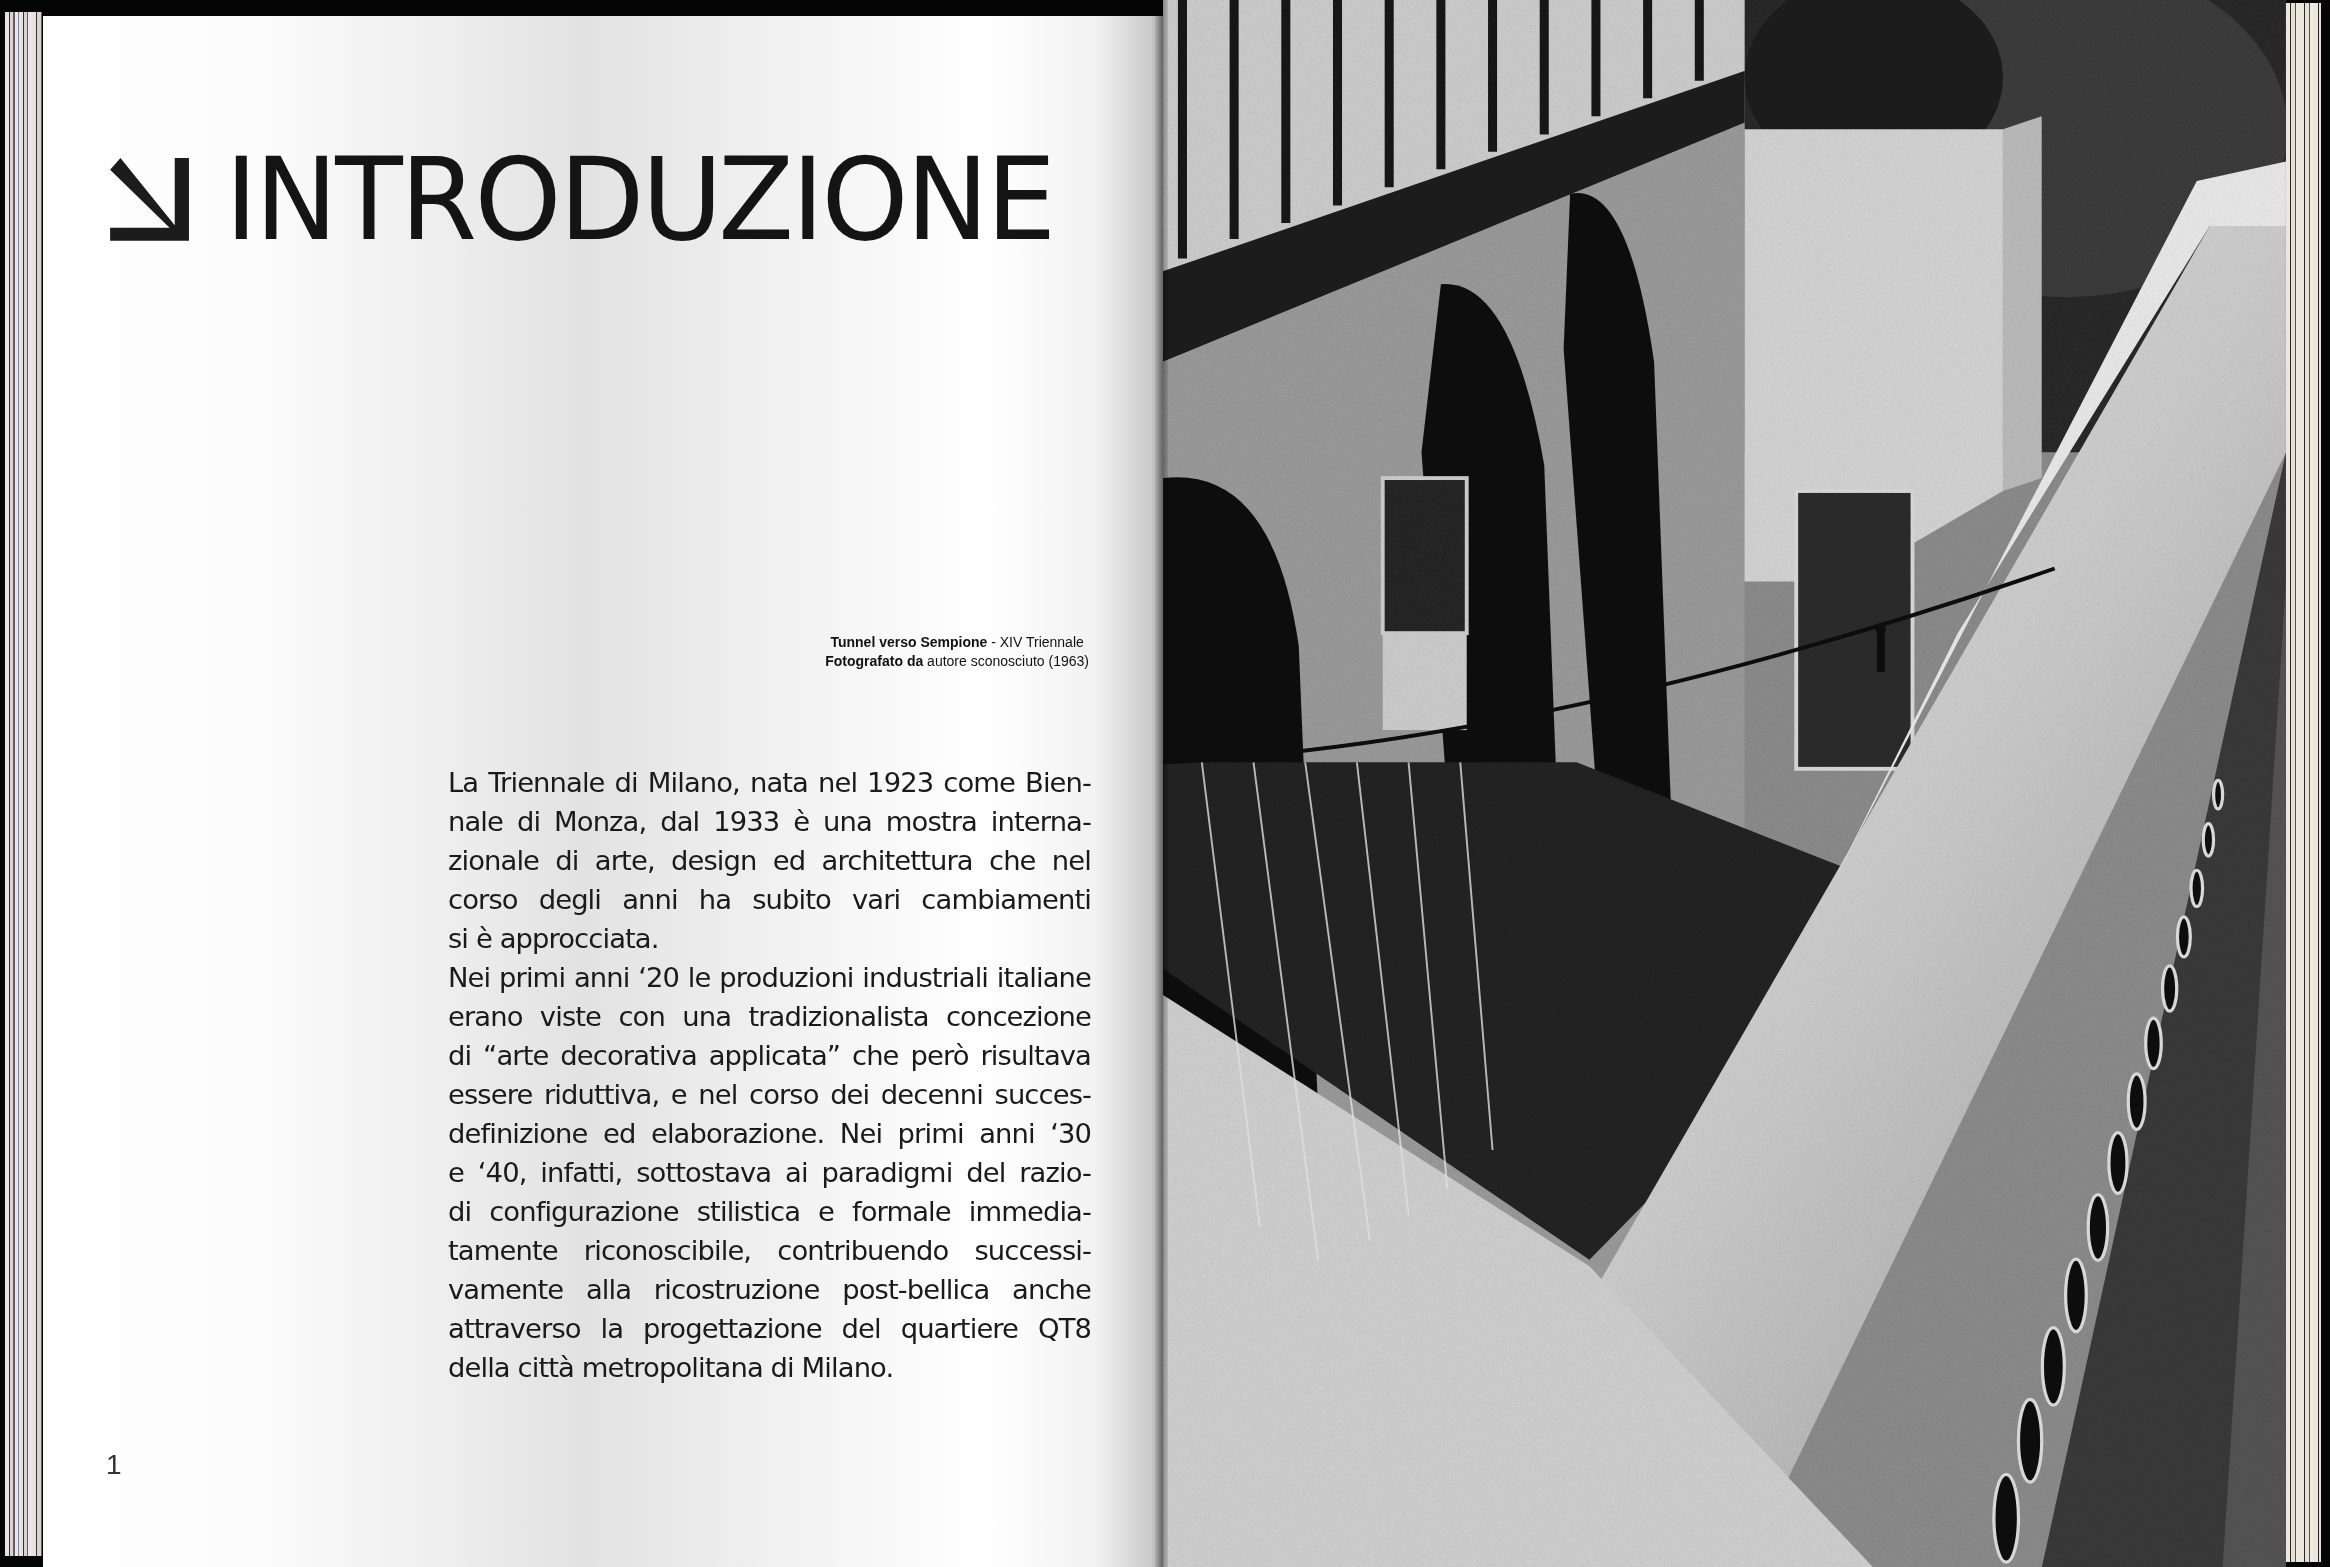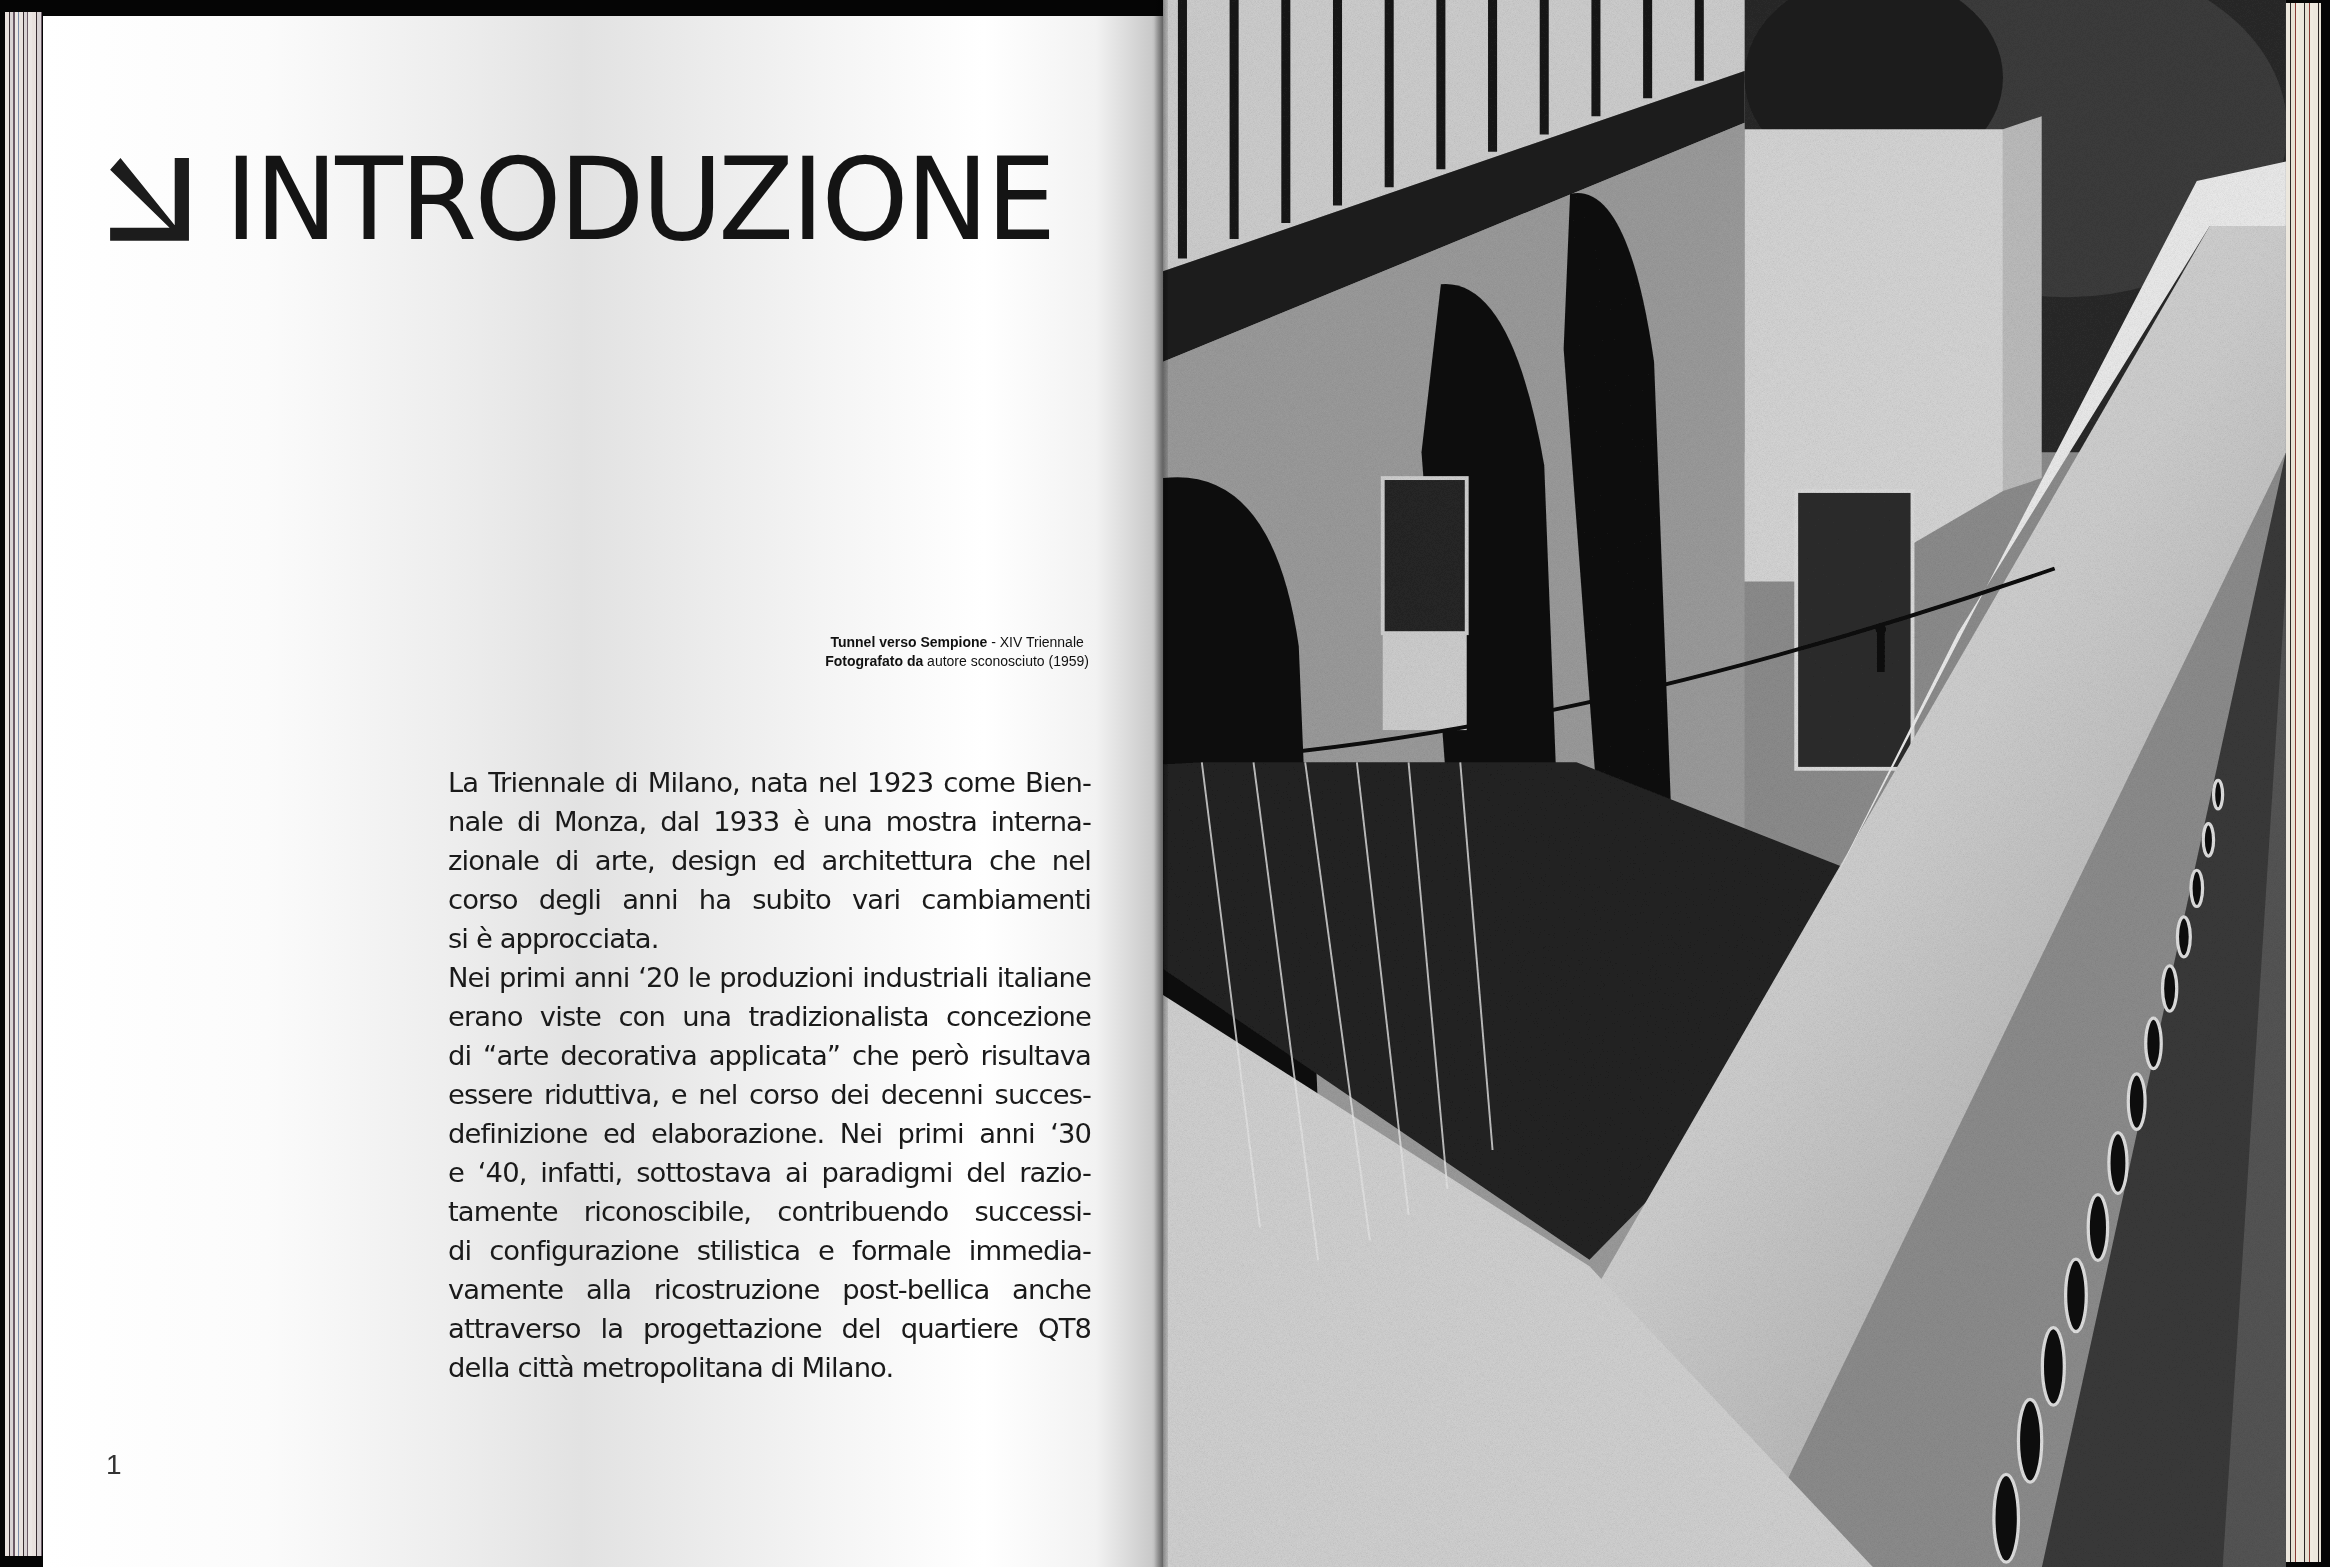--- a/index.html
+++ b/index.html
@@ -86,37 +86,37 @@
     <span class="arrow">
       <svg viewBox="0 0 125 130">
         <polygon points="0,18 16,0 100,104 100,0 122,0 122,128 0,128 0,108 92,108" fill="#1c1c1c"></polygon>
       </svg>
     </span>
     <span class="title">INTRODUZIONE</span>
   </div>
 
   <div class="caption">
     <div><b>Tunnel verso Sempione</b><span> - XIV Triennale</span></div>
-    <div><b>Fotografato da</b><span> autore sconosciuto (1959)</span></div>
+    <div><b>Fotografato da</b><span> autore sconosciuto (1963)</span></div>
   </div>
 
   <div class="body-text">
     <span class="line">La Triennale di Milano, nata nel 1923 come Bien-</span>
     <span class="line">nale di Monza, dal 1933 è una mostra interna-</span>
     <span class="line">zionale di arte, design ed architettura che nel</span>
     <span class="line">corso degli anni ha subito vari cambiamenti</span>
     <span class="line last">si è approcciata.</span>
     <span class="line">Nei primi anni ‘20 le produzioni industriali italiane</span>
     <span class="line">erano viste con una tradizionalista concezione</span>
     <span class="line">di “arte decorativa applicata” che però risultava</span>
     <span class="line">essere riduttiva, e nel corso dei decenni succes-</span>
     <span class="line">definizione ed elaborazione. Nei primi anni ‘30</span>
     <span class="line">e ‘40, infatti, sottostava ai paradigmi del razio-</span>
+    <span class="line">di configurazione stilistica e formale immedia-</span>
     <span class="line">tamente riconoscibile, contribuendo successi-</span>
-    <span class="line">di configurazione stilistica e formale immedia-</span>
     <span class="line">vamente alla ricostruzione post-bellica anche</span>
     <span class="line">attraverso la progettazione del quartiere QT8</span>
     <span class="line last">della città metropolitana di Milano.</span>
   </div>
 
   <div class="page-num">1</div>
 </div>
 
 <div class="page-right">
   <svg width="1123" height="1568" viewBox="0 0 1738 2427">

